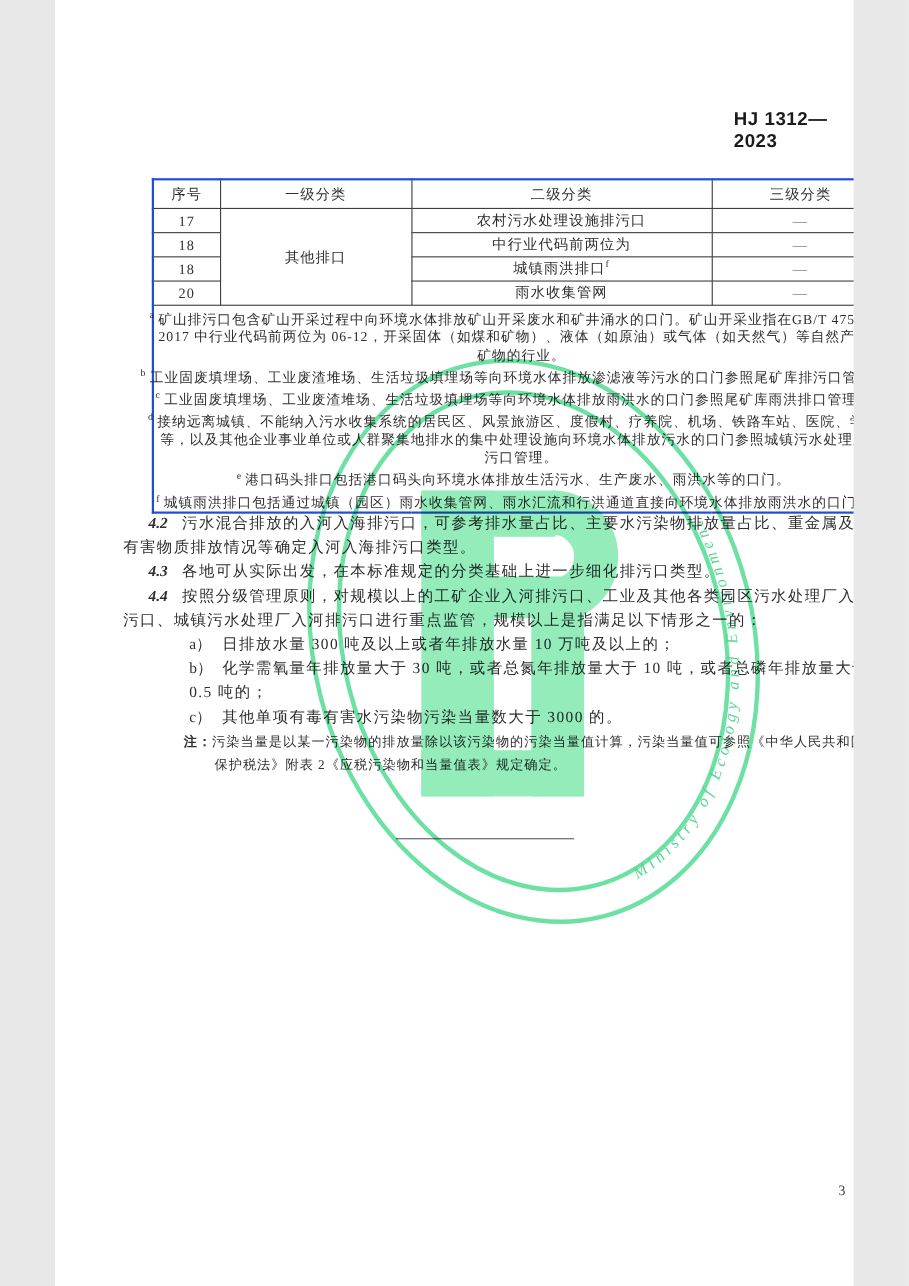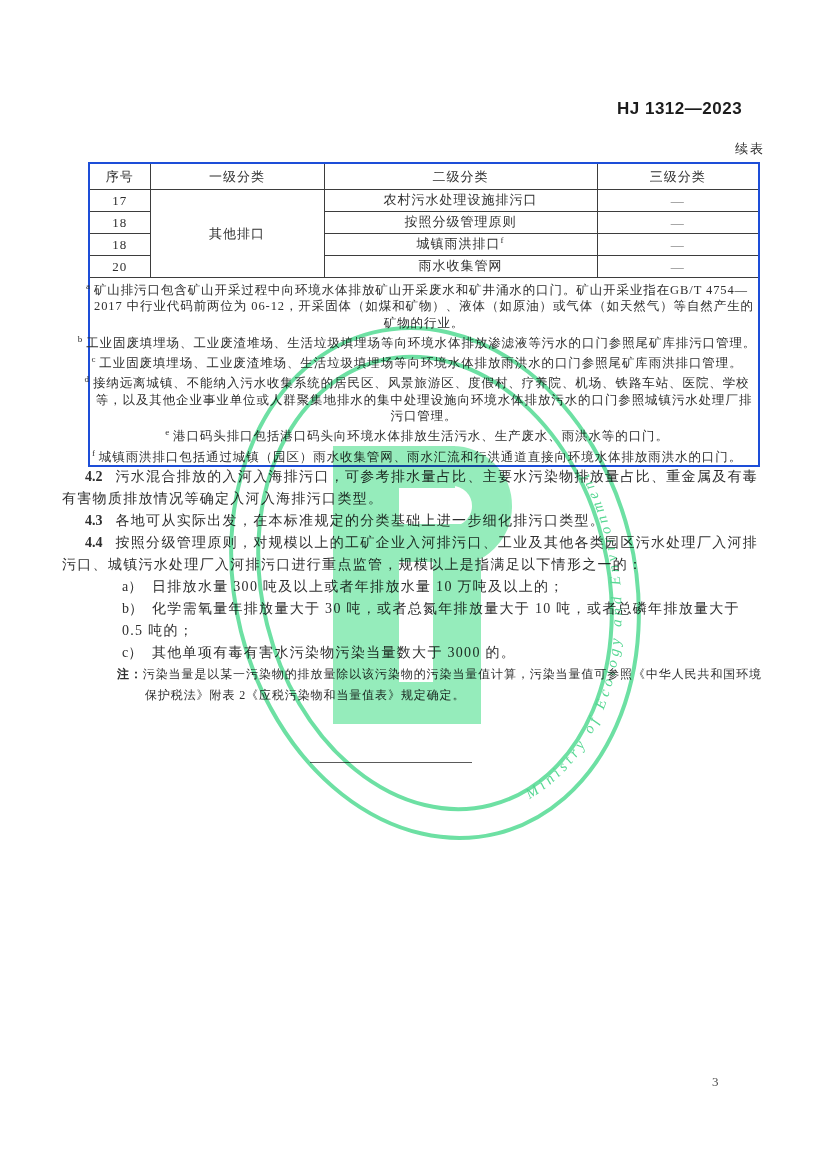--- a/index.html
+++ b/index.html
@@ -1,16 +1,16 @@
 <!DOCTYPE html>
 <html><head>
 <meta charset="utf-8">
 <style>
   html,body{margin:0;padding:0;background:#e8e8e8;}
-  .page{position:relative;width:826px;height:1169px;background:#ffffff;margin:0 auto;
+  .page{position:relative;width:726px;height:1169px;background:#ffffff;margin:0 auto;
         font-family:"Liberation Serif","DejaVu Serif",serif;color:#2e2e2e;overflow:hidden;}
 
   .doc-header{position:absolute;left:617px;top:99px;
       font-family:"Liberation Sans","DejaVu Sans",sans-serif;
       font-weight:bold;font-size:17px;letter-spacing:.5px;color:#1c1c1c;}
   .cont-label{position:absolute;left:735px;top:140px;font-size:13px;letter-spacing:2px;}
 
   table.cls{position:absolute;left:88px;top:162px;width:670px;
       border-collapse:collapse;table-layout:fixed;border:2px solid #1d4ed8;}
   table.cls th,table.cls td{border:1px solid #3d3d3d;text-align:center;
@@ -19,21 +19,21 @@
   table.cls td.r{height:21px;text-align:center;}
   td.dash{color:#777;}
   td sup{font-size:9px;}
   td.fn-cell{ text-align:left;vertical-align:top;padding:3px 8px 2px 47px;}
   .fn{font-size:12.5px;line-height:16.2px;letter-spacing:.9px;text-indent:-14px;}
   .fn sup{font-size:9px;margin-right:3px;}
 
   .body-text{position:absolute;left:62px;top:466px;width:700px;
       font-size:14px;line-height:22px;letter-spacing:1.3px;}
   .sec{margin:0;text-indent:23px;}
-  .sec .num{font-weight:bold;letter-spacing:0;margin-right:13px;}
+  .sec .num{font-weight:bold;letter-spacing:0;margin-right:13px;font-style:italic;}
   .item{margin:0;padding-left:60px;text-indent:0;}
   .item .marker{display:inline-block;width:30px;letter-spacing:0;}
   .note{margin:0;padding-left:83px;text-indent:-28px;
       font-size:12px;line-height:21px;letter-spacing:.9px;}
   .note .marker{font-weight:bold;}
 
   .sep-line{position:absolute;left:310px;top:762px;width:162px;height:1px;background:#5a5a5a;}
   .page-num{position:absolute;left:712px;top:1074px;font-size:13px;color:#4a4a4a;}
 
   .watermark{position:absolute;left:0;top:0;mix-blend-mode:multiply;pointer-events:none;z-index:5;}
@@ -61,21 +61,21 @@
       <th>三级分类</th>
     </tr>
     <tr>
       <td class="r">17</td>
       <td class="r" rowspan="4">其他排口</td>
       <td class="r"><span>农村污水处理设施排污口</span><sup></sup></td>
       <td class="r dash">—</td>
     </tr>
     <tr>
       <td class="r">18</td>
-      <td class="r"><span>按照分级管理原则</span><sup></sup></td>
+      <td class="r"><span>中行业代码前两位为</span><sup></sup></td>
       <td class="r dash">—</td>
     </tr>
     <tr>
       <td class="r">18</td>
       <td class="r"><span>城镇雨洪排口</span><sup>f</sup></td>
       <td class="r dash">—</td>
     </tr>
     <tr>
       <td class="r">20</td>
       <td class="r"><span>雨水收集管网</span><sup></sup></td>

